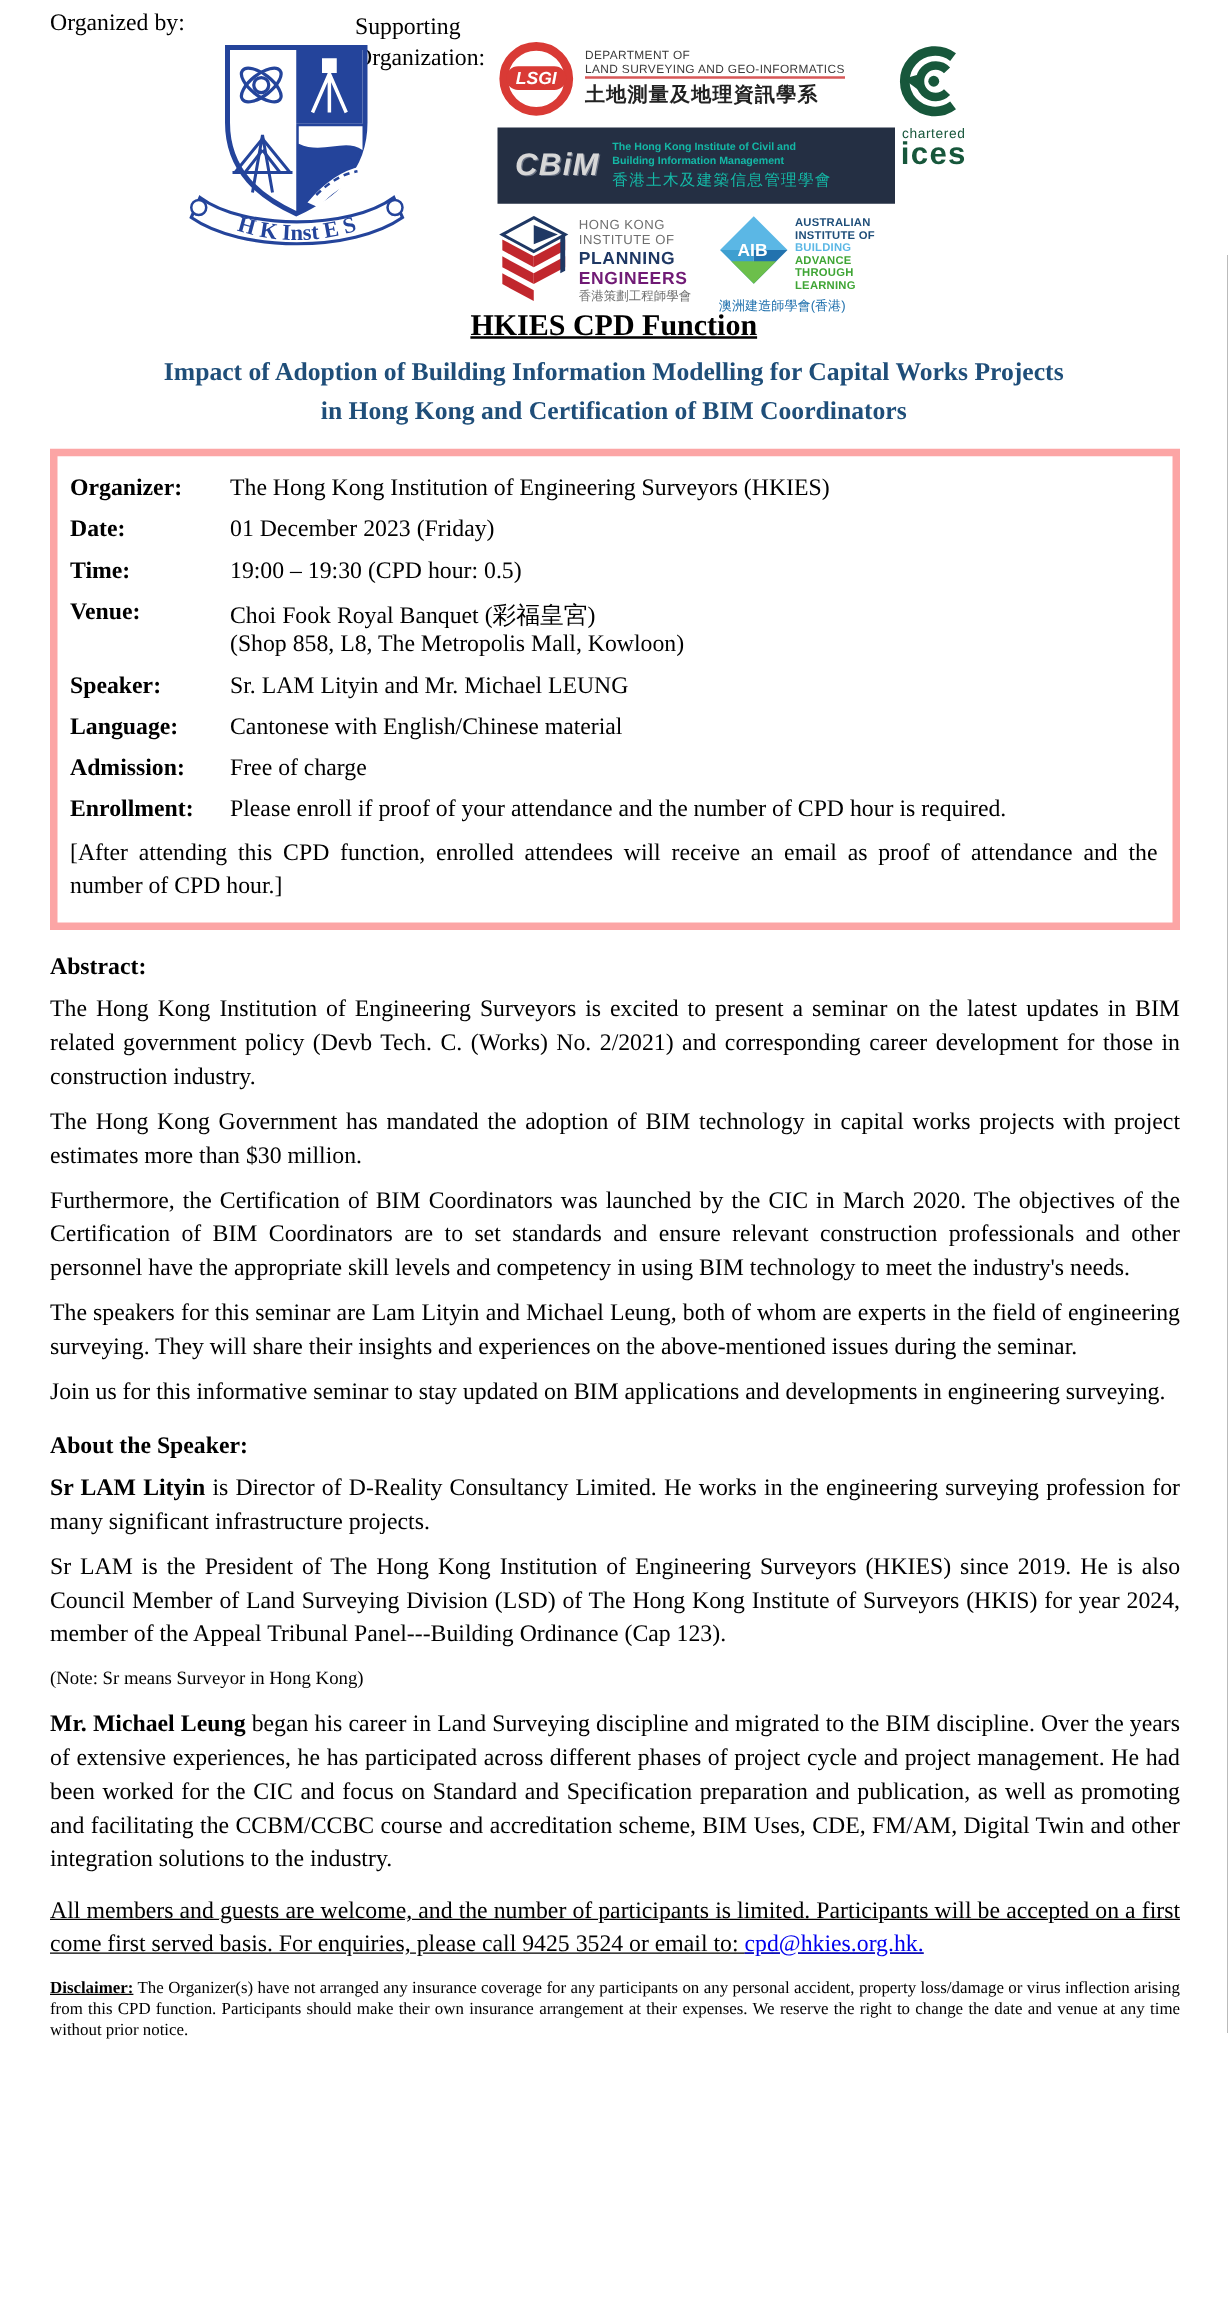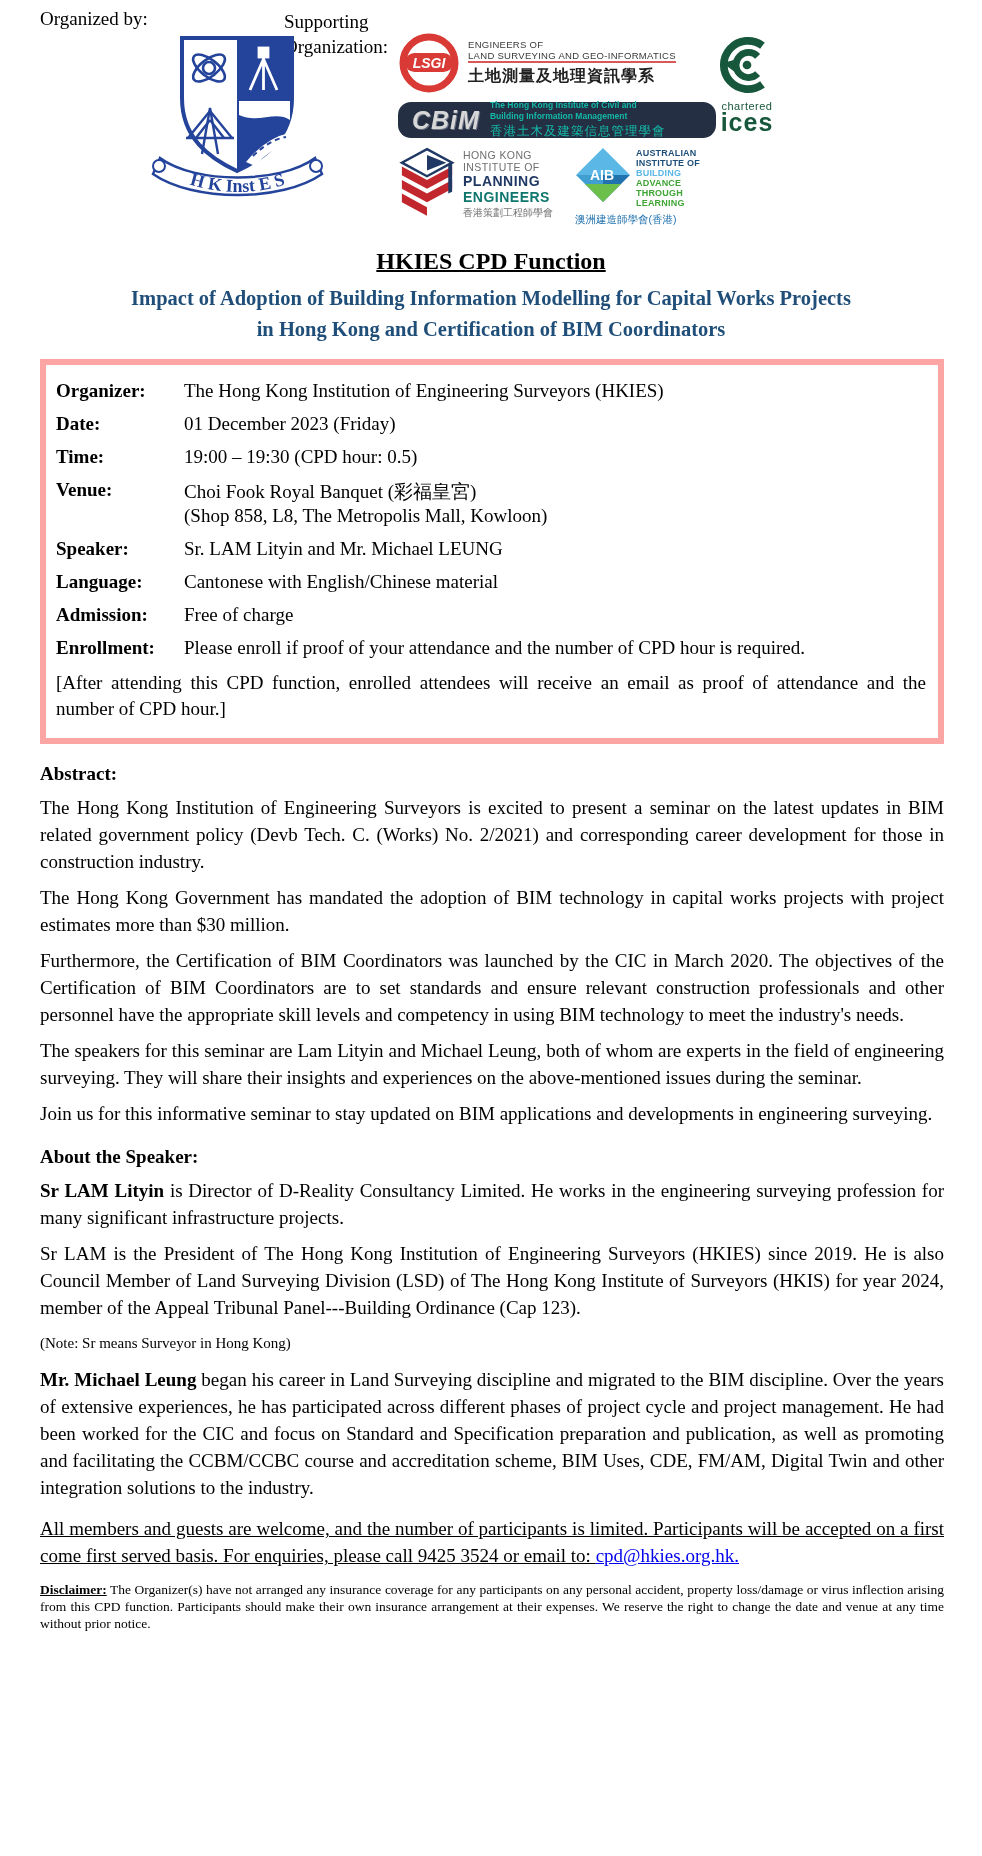--- a/index.html
+++ b/index.html
@@ -17,31 +17,31 @@
   .hdr{position:relative;height:236px;}
   .org-label{position:absolute;left:40px;top:8px;font-size:19px;}
   .sup-label{position:absolute;left:284px;top:10px;width:120px;font-size:19px;line-height:1.3;}
   .hkies-logo{position:absolute;left:150px;top:32px;}
   .logo-stack{position:absolute;left:398px;top:30px;width:318px;}
   .lsgi-row{display:flex;align-items:center;gap:8px;height:66px;}
   .lsgi-text{font-family:"Liberation Sans",sans-serif;}
   .lsgi-l1{font-size:9.5px;color:#3a3a3a;letter-spacing:.3px;}
   .lsgi-l2{font-size:9.5px;color:#3a3a3a;letter-spacing:.3px;border-bottom:2px solid #d85858;padding-bottom:0;}
   .lsgi-l3{font-size:16px;font-weight:bold;color:#222;margin-top:3px;letter-spacing:1px;}
-  .cbim-box{margin-top:6px;background:#242f43;height:36px;display:flex;align-items:center;gap:10px;padding:2px 6px 2px 14px;box-sizing:border-box;border-radius:13px;}
+  .cbim-box{margin-top:6px;background:#242f43;height:61px;display:flex;align-items:center;gap:10px;padding:2px 6px 2px 14px;box-sizing:border-box;}
   .cbim-acronym{font-family:"Liberation Sans",sans-serif;font-size:25px;font-weight:bold;font-style:italic;color:#d7d7d7;letter-spacing:1px;text-shadow:1px 1px 0 #6a7283;}
   .cbim-text{font-family:"Liberation Sans",sans-serif;color:#14b8a6;}
   .cbim-e{font-size:8.5px;font-weight:bold;line-height:1.25;}
   .cbim-c{font-size:12.5px;margin-top:2px;letter-spacing:1px;}
   .bottom-row{margin-top:9px;display:flex;gap:22px;align-items:flex-start;}
   .hkipe{display:flex;gap:7px;align-items:flex-start;}
   .hkipe-text{font-family:"Liberation Sans",sans-serif;line-height:1.15;padding-top:2px;}
   .hkipe-g{font-size:10.5px;color:#6e6e6e;letter-spacing:.4px;}
   .hkipe-p{font-size:14px;font-weight:bold;color:#1F3864;letter-spacing:.5px;}
-  .hkipe-e{font-size:14px;font-weight:bold;color:#0f766e;letter-spacing:.5px;}
+  .hkipe-e{font-size:14px;font-weight:bold;color:#701a75;letter-spacing:.5px;}
   .hkipe-c{font-size:10px;color:#6e6e6e;margin-top:2px;}
   .aib-top{display:flex;gap:5px;align-items:flex-start;}
   .aib-lines{font-family:"Liberation Sans",sans-serif;font-weight:bold;font-size:9px;line-height:1.12;padding-top:1px;letter-spacing:.2px;}
   .aib-n{color:#1F4E79;}
   .aib-b{color:#5BB7E5;}
   .aib-g{color:#3FA535;}
   .aib-cn{font-family:"Liberation Sans",sans-serif;font-size:10.5px;color:#2272AE;margin-top:5px;}
   .ices{position:absolute;left:712px;top:36px;width:70px;text-align:center;font-family:"Liberation Sans",sans-serif;color:#17573B;}
   .ices-w1{font-size:11px;margin-top:2px;letter-spacing:.5px;}
   .ices-w2{font-size:25px;font-weight:bold;line-height:.8;letter-spacing:1px;}
@@ -118,21 +118,21 @@
 
     <div class="logo-stack">
 
       <div class="lsgi-row">
         <svg width="62" height="62" viewBox="0 0 62 62">
           <circle cx="31" cy="31" r="26" fill="none" stroke="#D93A35" stroke-width="7"></circle>
           <rect x="7" y="21" width="48" height="19" rx="9.5" fill="#D93A35"></rect>
           <text x="31" y="35.5" text-anchor="middle" font-family="Liberation Sans, sans-serif" font-size="14" font-weight="bold" font-style="italic" fill="#ffffff">LSGI</text>
         </svg>
         <div class="lsgi-text">
-          <div class="lsgi-l1">ENGINEERS OF</div>
+          <div class="lsgi-l1">DEPARTMENT OF</div>
           <div class="lsgi-l2">LAND SURVEYING AND GEO-INFORMATICS</div>
           <div class="lsgi-l3">土地測量及地理資訊學系</div>
         </div>
       </div>
 
       <div class="cbim-box">
         <div class="cbim-acronym">CBiM</div>
         <div class="cbim-text">
           <div class="cbim-e">The Hong Kong Institute of Civil and</div>
           <div class="cbim-e">Building Information Management</div>

